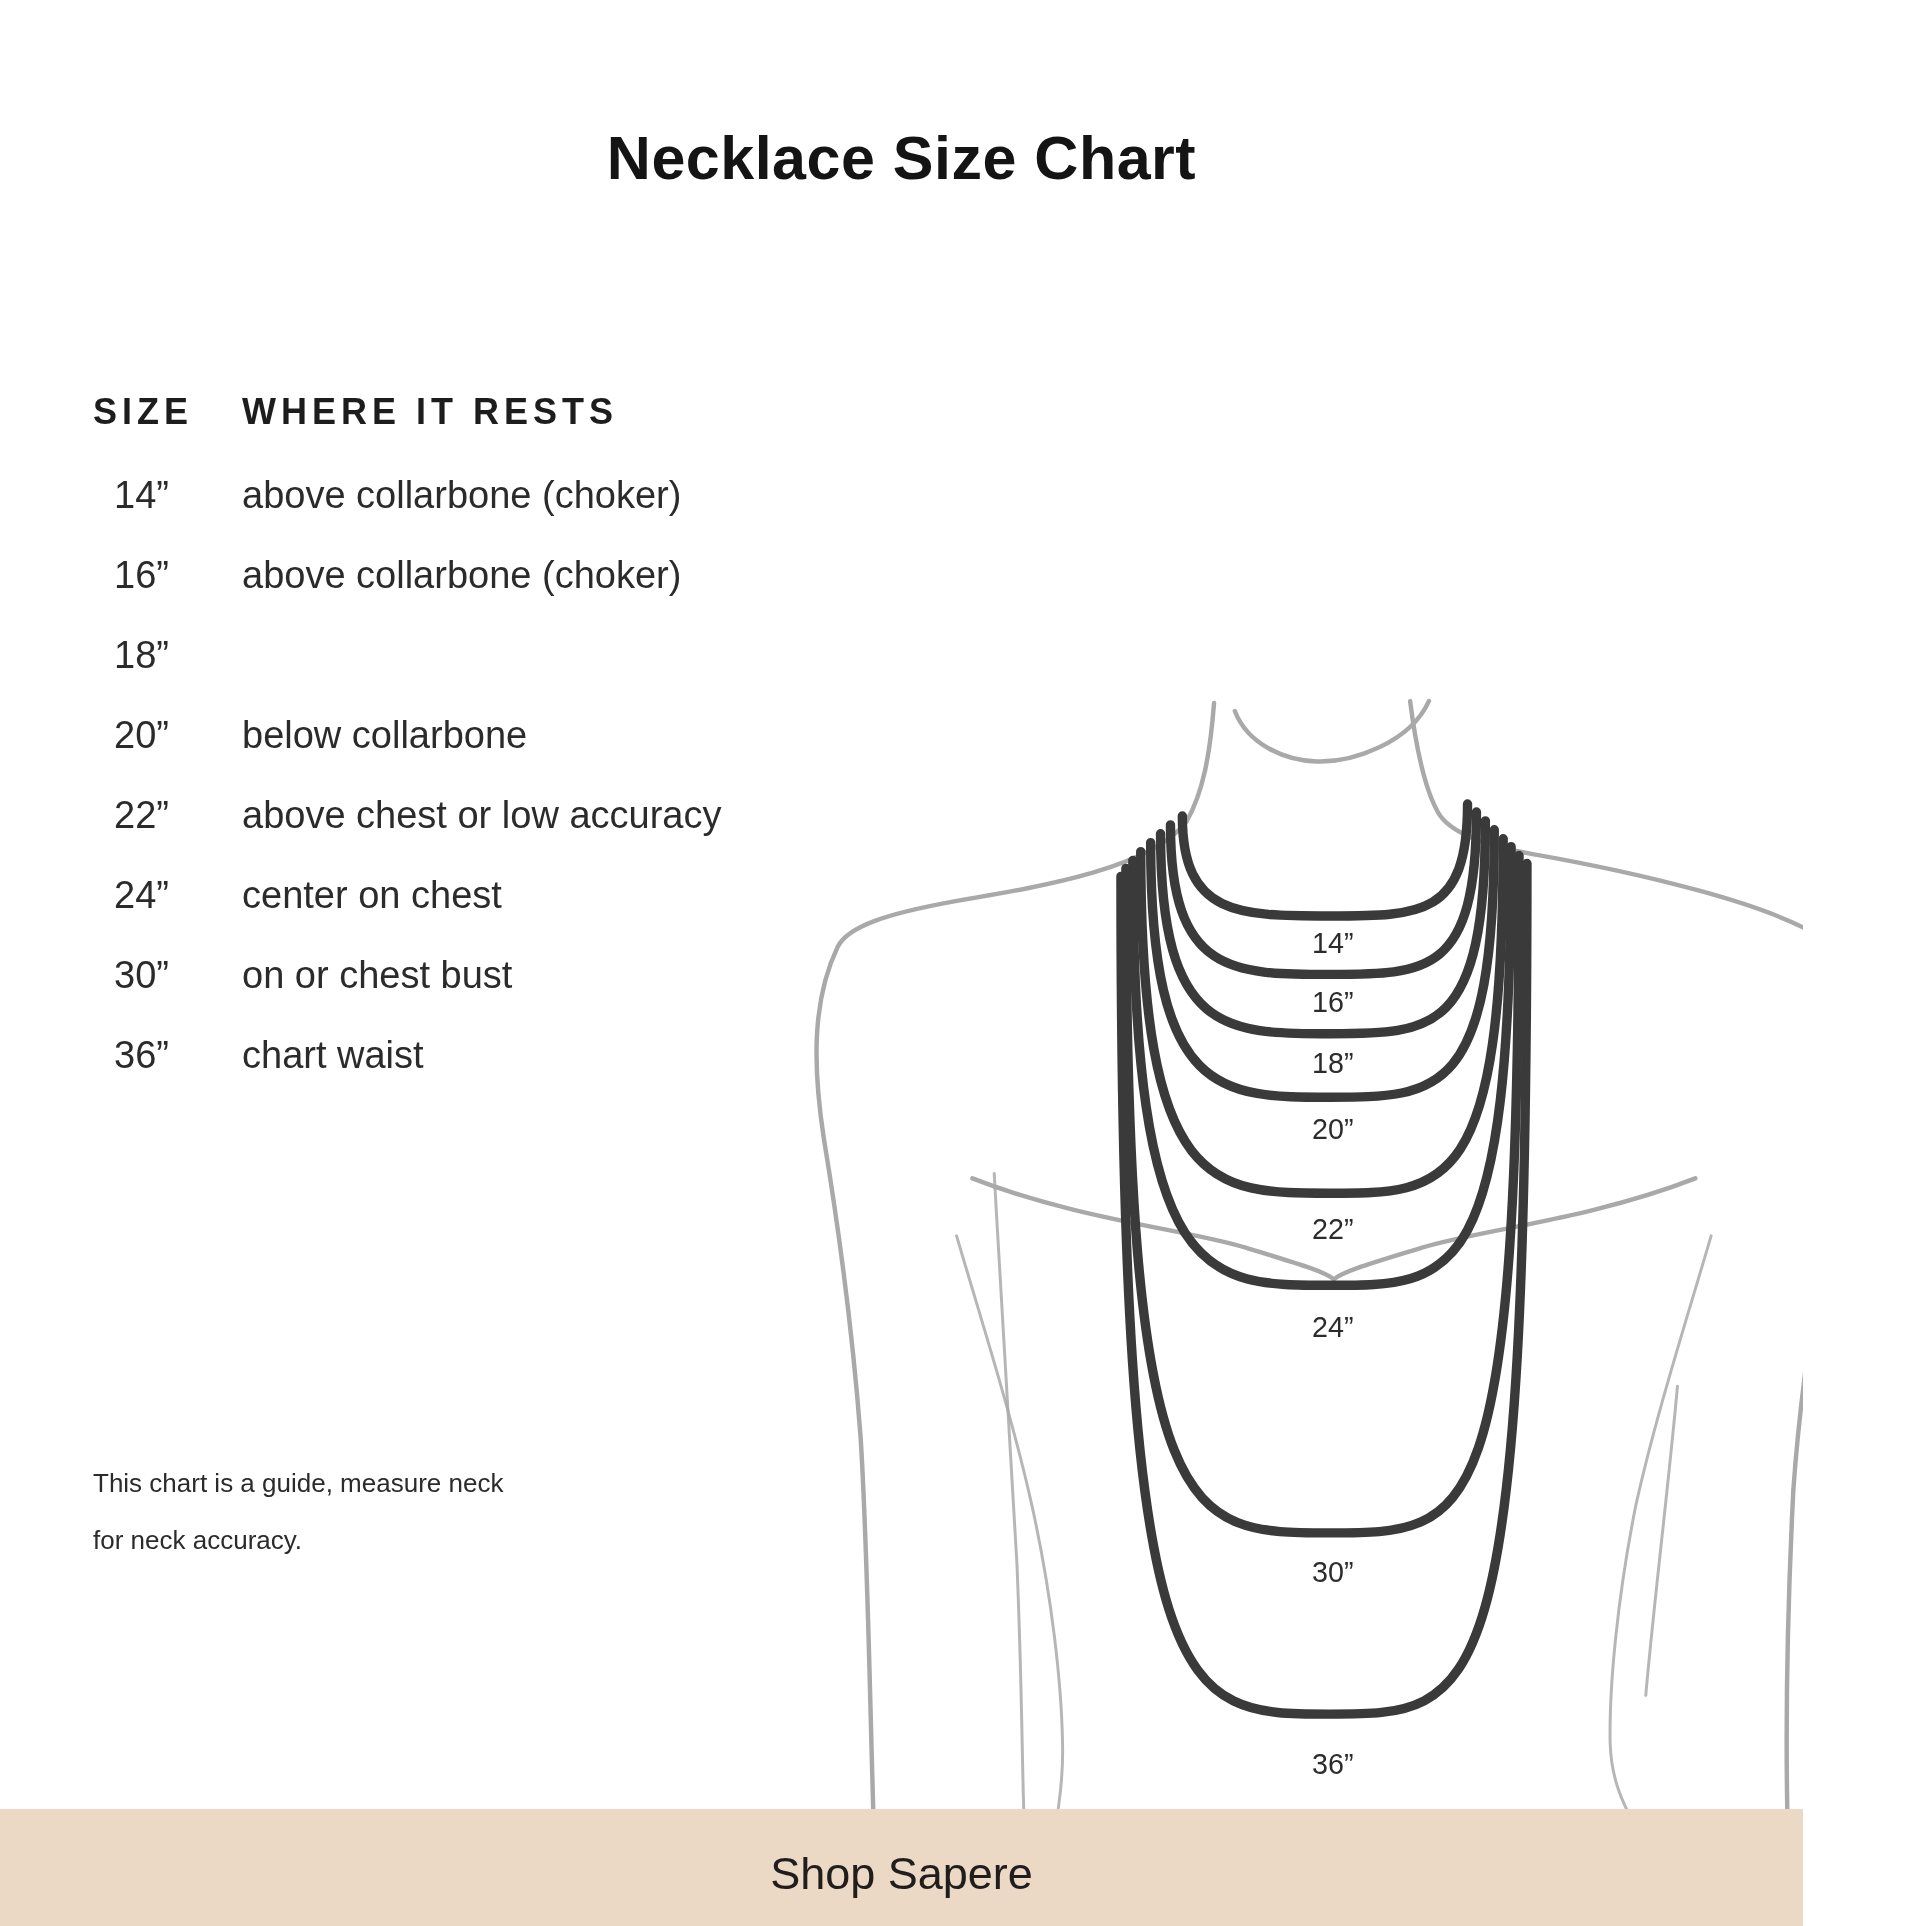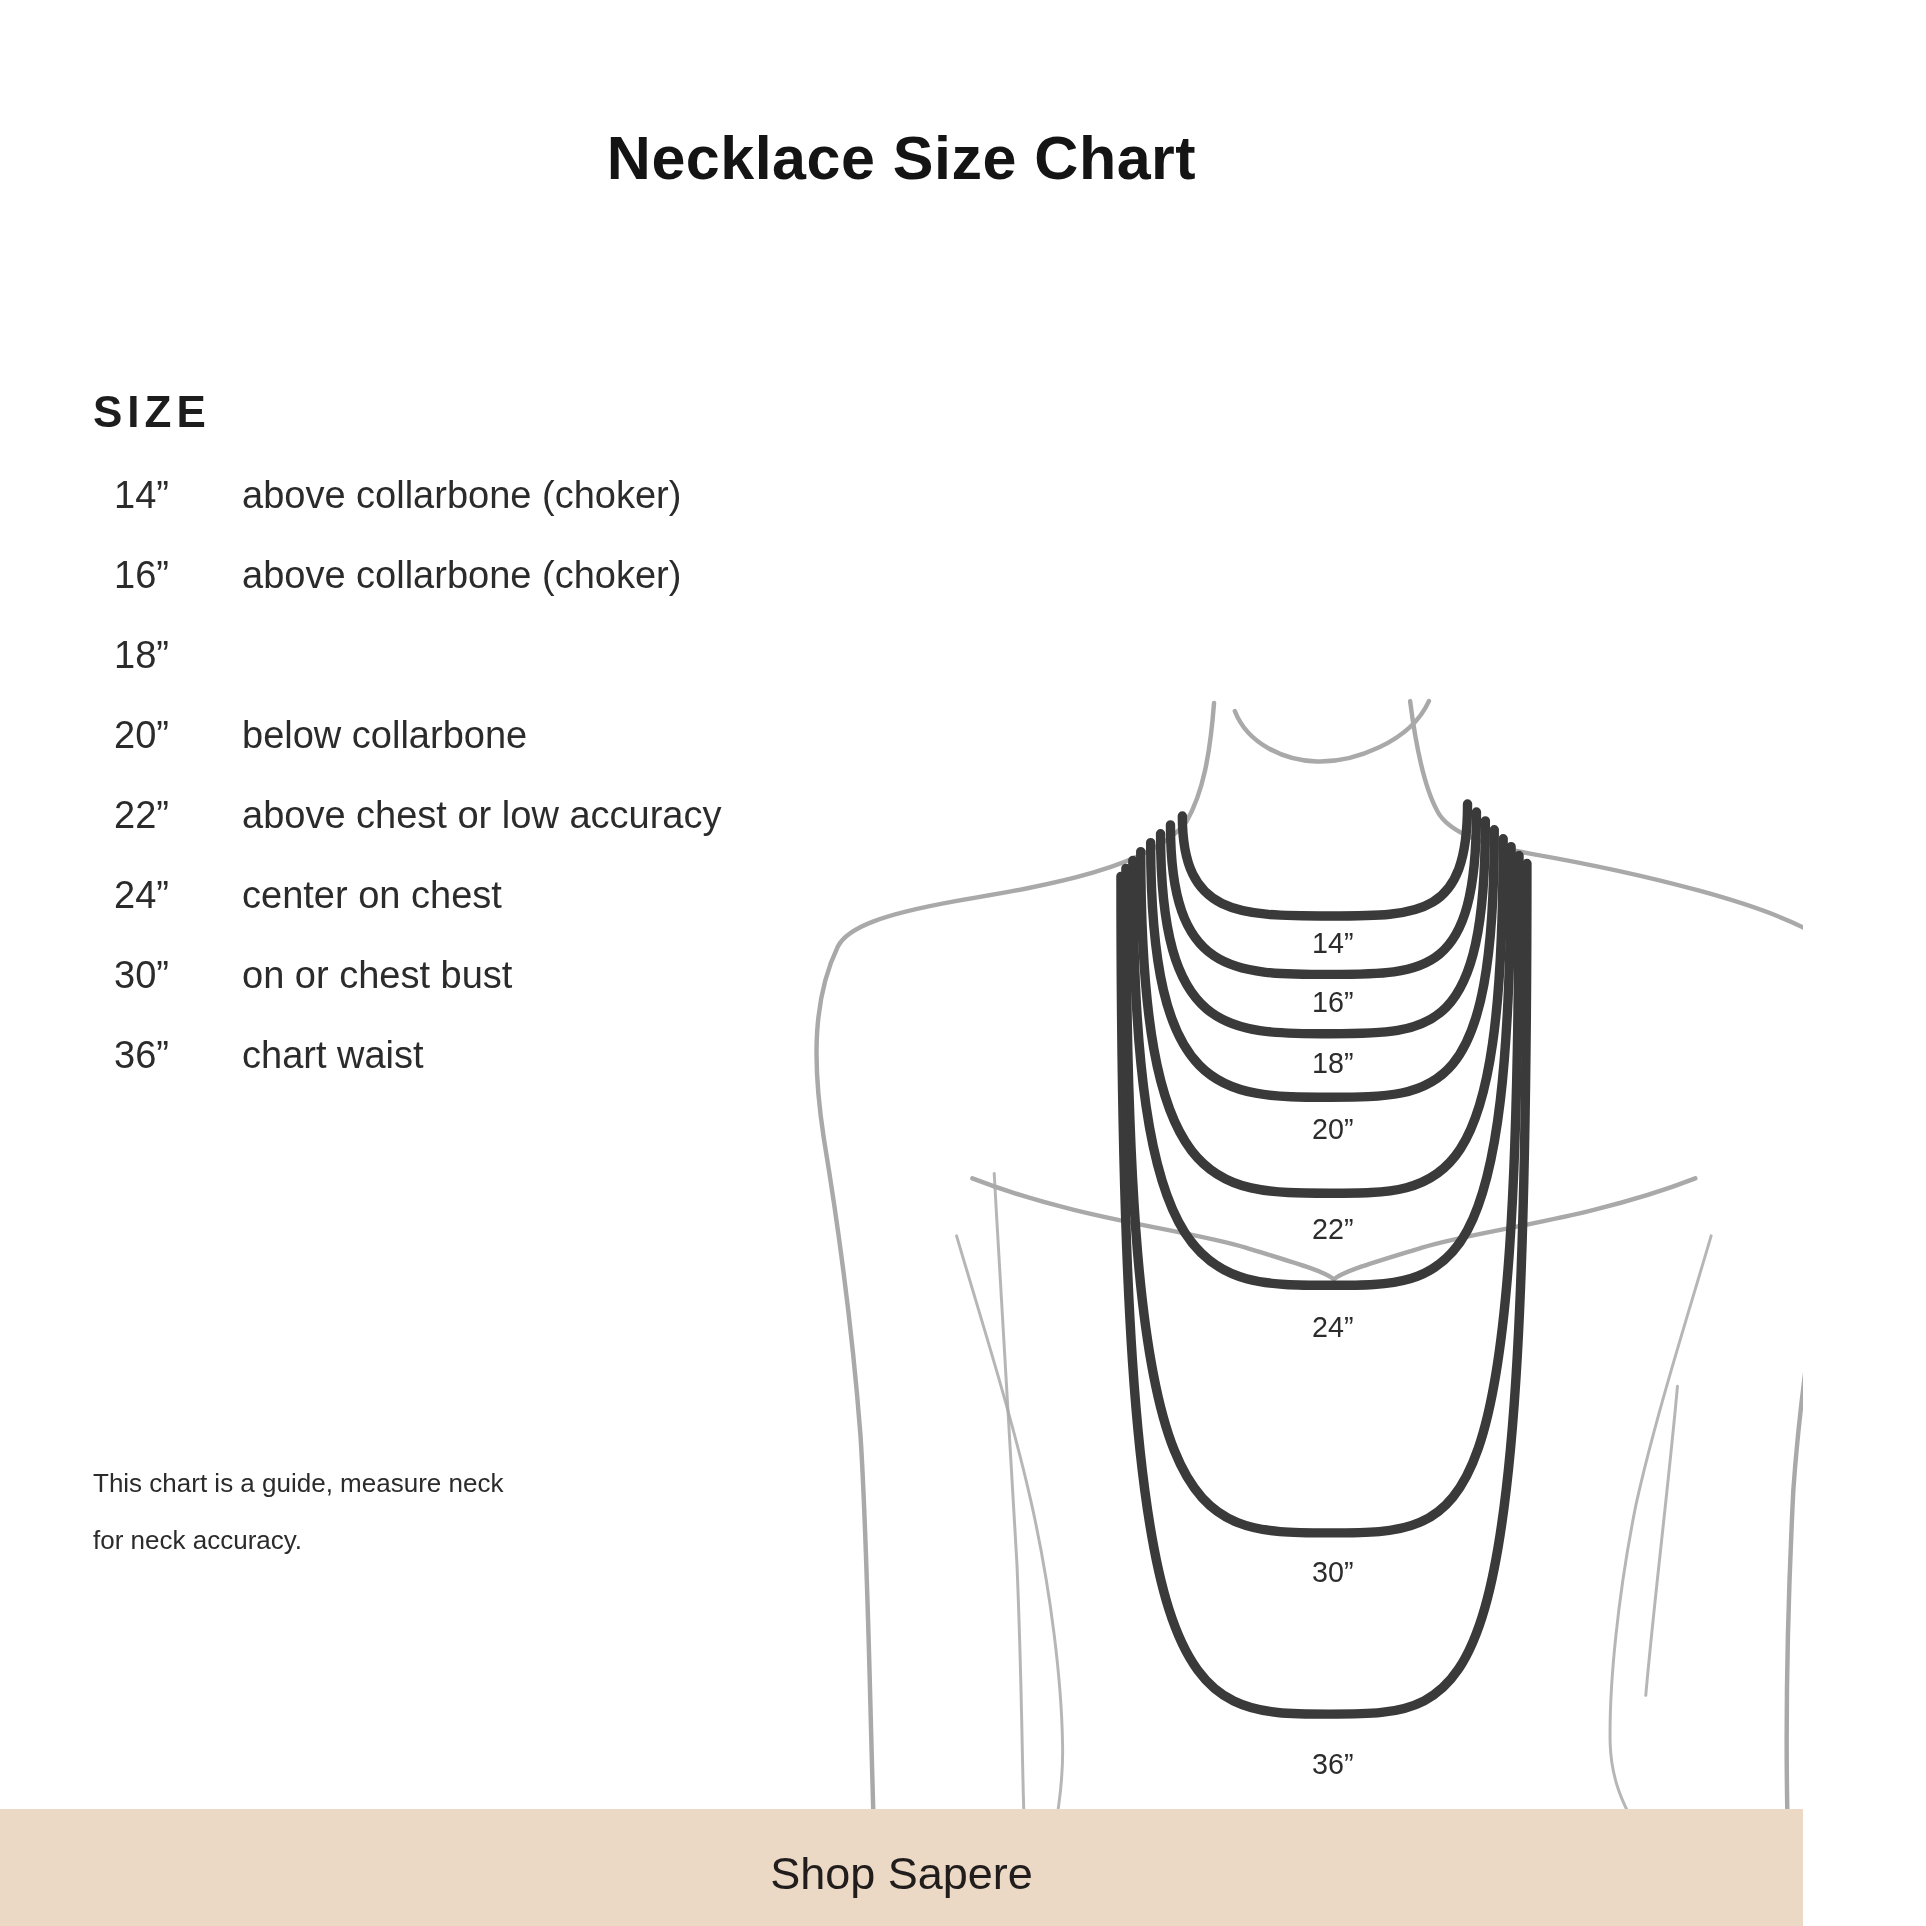--- a/index.html
+++ b/index.html
@@ -7,21 +7,21 @@
     position:relative;width:1803px;height:1927px;background:#ffffff;overflow:hidden;
     font-family:"Liberation Sans",sans-serif;color:var(--ink,#232323);
   }
   h1.title{
     position:absolute;top:123px;left:0;right:0;margin:0;
     text-align:center;font-size:61px;font-weight:700;color:#141414;letter-spacing:0.5px;
   }
   .size-table{position:absolute;left:93px;top:392px;width:713px;}
   .thead{
     display:grid;grid-template-columns:149px auto;
-    font-size:44px;font-weight:700;letter-spacing:5px;color:#1d1d1d;line-height:40px;
+    font-size:36px;font-weight:700;letter-spacing:5px;color:#1d1d1d;line-height:40px;
   }
   .tbody{margin-top:23px;}
   .row{display:grid;grid-template-columns:149px auto;height:80px;align-items:center;font-size:38px;color:#2b2b2b;}
   .row .size{padding-left:21px;}
   .note{position:absolute;left:93px;top:1455px;font-size:26px;line-height:57px;color:#2b2b2b;}
   svg.figure{position:absolute;left:0;top:0;width:1927px;height:1927px;}
   .body-lines path{fill:none;stroke:var(--body-line,#a9a9a9);stroke-width:4.5;stroke-linecap:round;}
   .body-lines path.thin{stroke-width:3;opacity:0.85;}
   #necklaces path{fill:none;stroke:var(--necklace,#3a3a3a);stroke-width:9.5;stroke-linecap:round;}
   #necklaces text{
@@ -38,20 +38,21 @@
 </head>
 <body>
 
 <div class="canvas">
 
   <h1 class="title">Necklace Size Chart</h1>
 
   <div class="size-table">
     <div class="thead">
       <span class="th">SIZE</span>
+      <span class="th">WHERE IT RESTS</span>
     </div>
     <div class="tbody">
         <div class="row">
           <span class="size">14”</span>
           <span class="rests">above collarbone (choker)</span>
         </div>
         <div class="row">
           <span class="size">16”</span>
           <span class="rests">above collarbone (choker)</span>
         </div>

